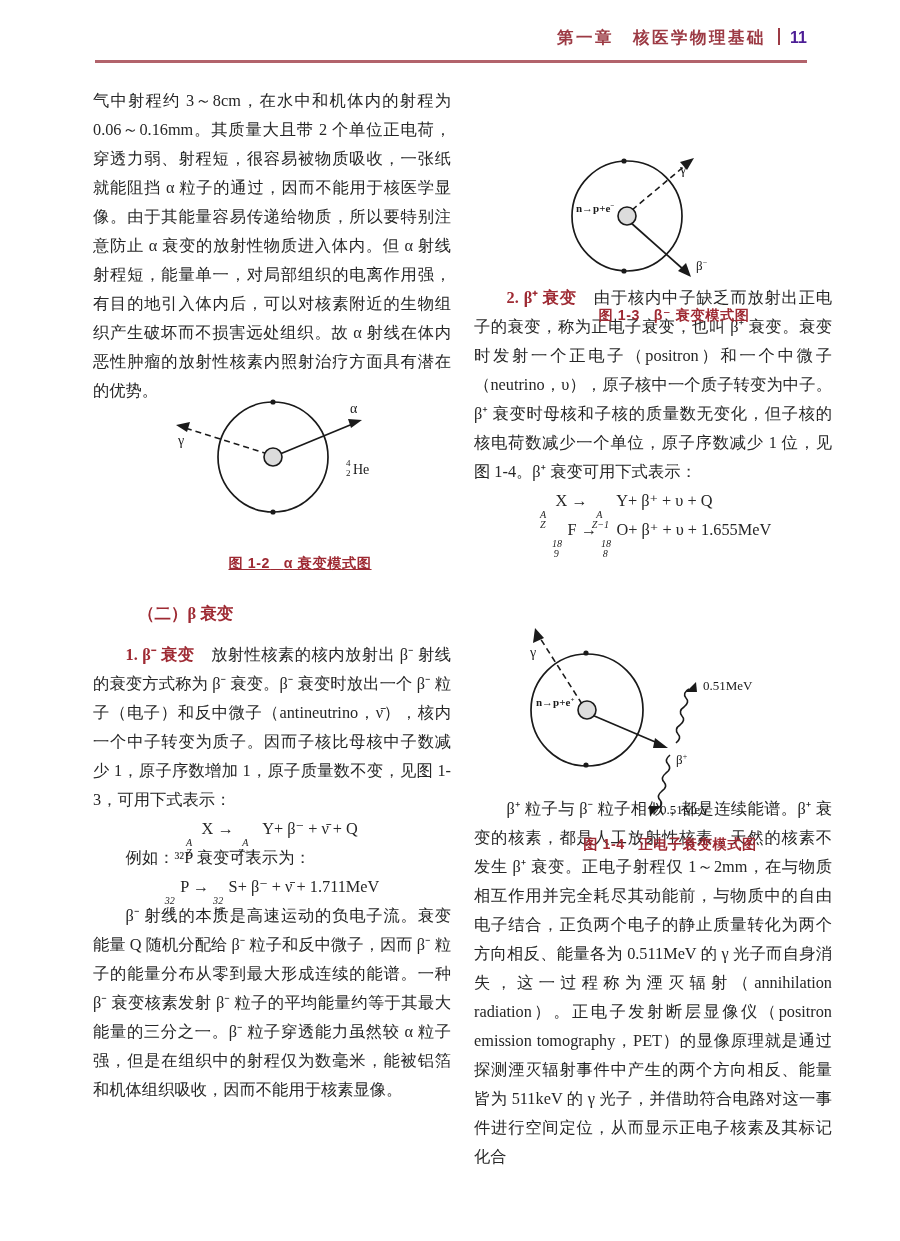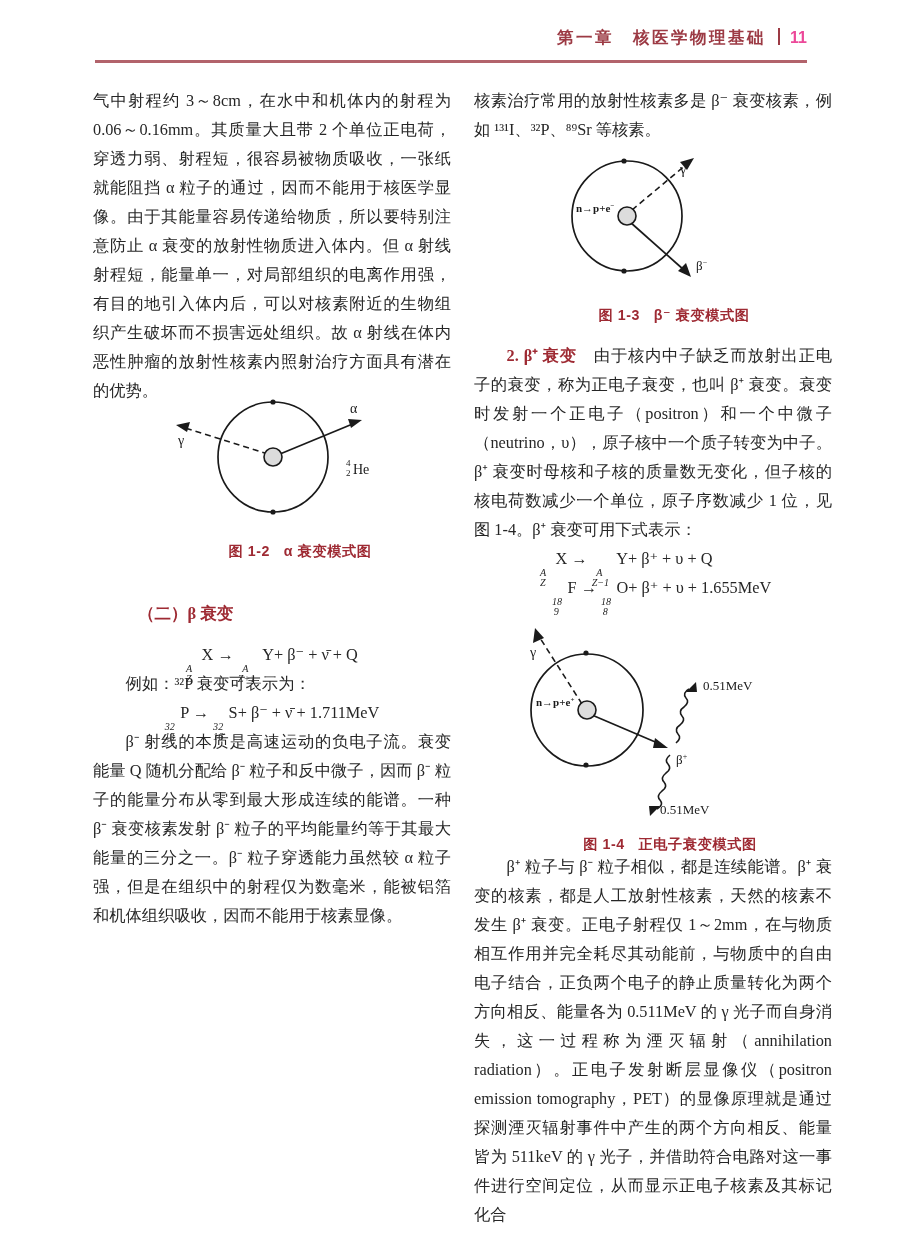--- a/index.html
+++ b/index.html
@@ -30,21 +30,21 @@
   }
   .head-sep{
     display:inline-block;
     width:2px;height:17px;
     background:#9c3a44;
     margin:0 10px 0 12px;
     position:relative;top:2px;
   }
   .head-page{
     font-family:"Liberation Sans","DejaVu Sans",sans-serif;
-    font-weight:bold;font-size:16px;color:#ec4899;
+    font-weight:bold;font-size:16px;color:#4c1d95;
   }
   .head-rule{
     position:absolute;left:95px;top:60px;width:712px;height:3px;
     background:#b2636b;
   }
 
   
   .col{
     position:absolute;top:86px;width:358px;
   }
@@ -116,41 +116,41 @@
 
   <div class="col col-left">
 
     <p class="body">气中射程约 3～8cm，在水中和机体内的射程为 0.06～0.16mm。其质量大且带 2 个单位正电荷，穿透力弱、射程短，很容易被物质吸收，一张纸就能阻挡 α 粒子的通过，因而不能用于核医学显像。由于其能量容易传递给物质，所以要特别注意防止 α 衰变的放射性物质进入体内。但 α 射线射程短，能量单一，对局部组织的电离作用强，有目的地引入体内后，可以对核素附近的生物组织产生破坏而不损害远处组织。故 α 射线在体内恶性肿瘤的放射性核素内照射治疗方面具有潜在的优势。</p>
 
     <div style="height:182px"></div>
 
     <p class="heading">（二）β 衰变</p>
 
 
+    <p class="body indent"><span class="inline-head">1. β⁻ 衰变</span>　<span>放射性核素的核内放射出 β⁻ 射线的衰变方式称为 β⁻ 衰变。β⁻ 衰变时放出一个 β⁻ 粒子（电子）和反中微子（antineutrino，ν̄），核内一个中子转变为质子。因而子核比母核中子数减少 1，原子序数增加 1，原子质量数不变，见图 1-3，可用下式表示：</span></p>
 
     <p class="formula">
       <span class="nuc"><i class="a">A</i><i class="z">Z</i></span><span>X</span>
       <span>→</span>
       <span class="nuc" style="width:1.5em"><i class="a" style="left:0.45em">A</i><i class="z">Z+1</i></span><span>Y</span><span>+ β⁻ + ν̄ + Q</span>
     </p>
 
     <p class="body indent">例如：³²P 衰变可表示为：</p>
 
     <p class="formula">
       <span class="nuc"><i class="a">32</i><i class="z">15</i></span><span>P</span>
       <span>→</span>
       <span class="nuc"><i class="a">32</i><i class="z">16</i></span><span>S</span><span>+ β⁻ + ν̄ + 1.711MeV</span>
     </p>
 
     <p class="body indent">β⁻ 射线的本质是高速运动的负电子流。衰变能量 Q 随机分配给 β⁻ 粒子和反中微子，因而 β⁻ 粒子的能量分布从零到最大形成连续的能谱。一种 β⁻ 衰变核素发射 β⁻ 粒子的平均能量约等于其最大能量的三分之一。β⁻ 粒子穿透能力虽然较 α 粒子强，但是在组织中的射程仅为数毫米，能被铝箔和机体组织吸收，因而不能用于核素显像。</p>
   </div>
 
   <div class="col col-right">
 
-    <p class="body">核素治疗常用的放射性核素多是 β⁻ 衰变核素，例如 ¹³¹I、³²P、⁸⁹Sr 等核素。</p>
 
     <div style="height:197px"></div>
 
     <p class="body indent"><span class="inline-head">2. β⁺ 衰变</span>　<span>由于核内中子缺乏而放射出正电子的衰变，称为正电子衰变，也叫 β⁺ 衰变。衰变时发射一个正电子（positron）和一个中微子（neutrino，υ），原子核中一个质子转变为中子。β⁺ 衰变时母核和子核的质量数无变化，但子核的核电荷数减少一个单位，原子序数减少 1 位，见图 1-4。β⁺ 衰变可用下式表示：</span></p>
 
     <p class="formula ind2">
       <span class="nuc"><i class="a">A</i><i class="z">Z</i></span><span>X</span>
       <span>→</span>
       <span class="nuc" style="width:1.5em"><i class="a" style="left:0.45em">A</i><i class="z">Z−1</i></span><span>Y</span><span>+ β⁺ + υ + Q</span>
     </p>
@@ -178,21 +178,21 @@
 
       <line x1="118" y1="66" x2="35" y2="40" stroke="#1a1a1a" stroke-width="1.6" stroke-dasharray="6,4"></line>
       <polygon points="26,37 40,34 37,44" fill="#1a1a1a"></polygon>
       <circle cx="123" cy="69" r="9" fill="#dcdcdc" stroke="#1a1a1a" stroke-width="1.6"></circle>
       <text x="200" y="25" font-family="Liberation Serif, serif" font-size="14" fill="#1a1a1a">α</text>
       <text x="28" y="57" font-family="Liberation Serif, serif" font-size="14" fill="#1a1a1a">γ</text>
       <text x="196" y="78" font-family="Liberation Serif, serif" font-size="9" fill="#1a1a1a">4</text>
       <text x="196" y="88" font-family="Liberation Serif, serif" font-size="9" fill="#1a1a1a">2</text>
       <text x="203" y="86" font-family="Liberation Serif, serif" font-size="14" fill="#1a1a1a">He</text>
     </svg>
-    <div class="fig-cap" style="margin-top:12px;">
+    <div class="fig-cap" style="margin-top:24px;text-decoration:underline;">
       <span class="num">图 1-2</span>&nbsp;&nbsp;&nbsp;<span>α 衰变模式图</span>
     </div>
   </div>
 
   <div class="figure" style="left:524px;top:142px;width:300px;height:180px;">
     <svg width="300" height="152" viewBox="0 0 300 152">
       <circle cx="103" cy="74" r="55" fill="none" stroke="#1a1a1a" stroke-width="1.7"></circle>
       <circle cx="100" cy="19" r="2.6" fill="#1a1a1a"></circle>
       <circle cx="100" cy="129" r="2.6" fill="#1a1a1a"></circle>
 

